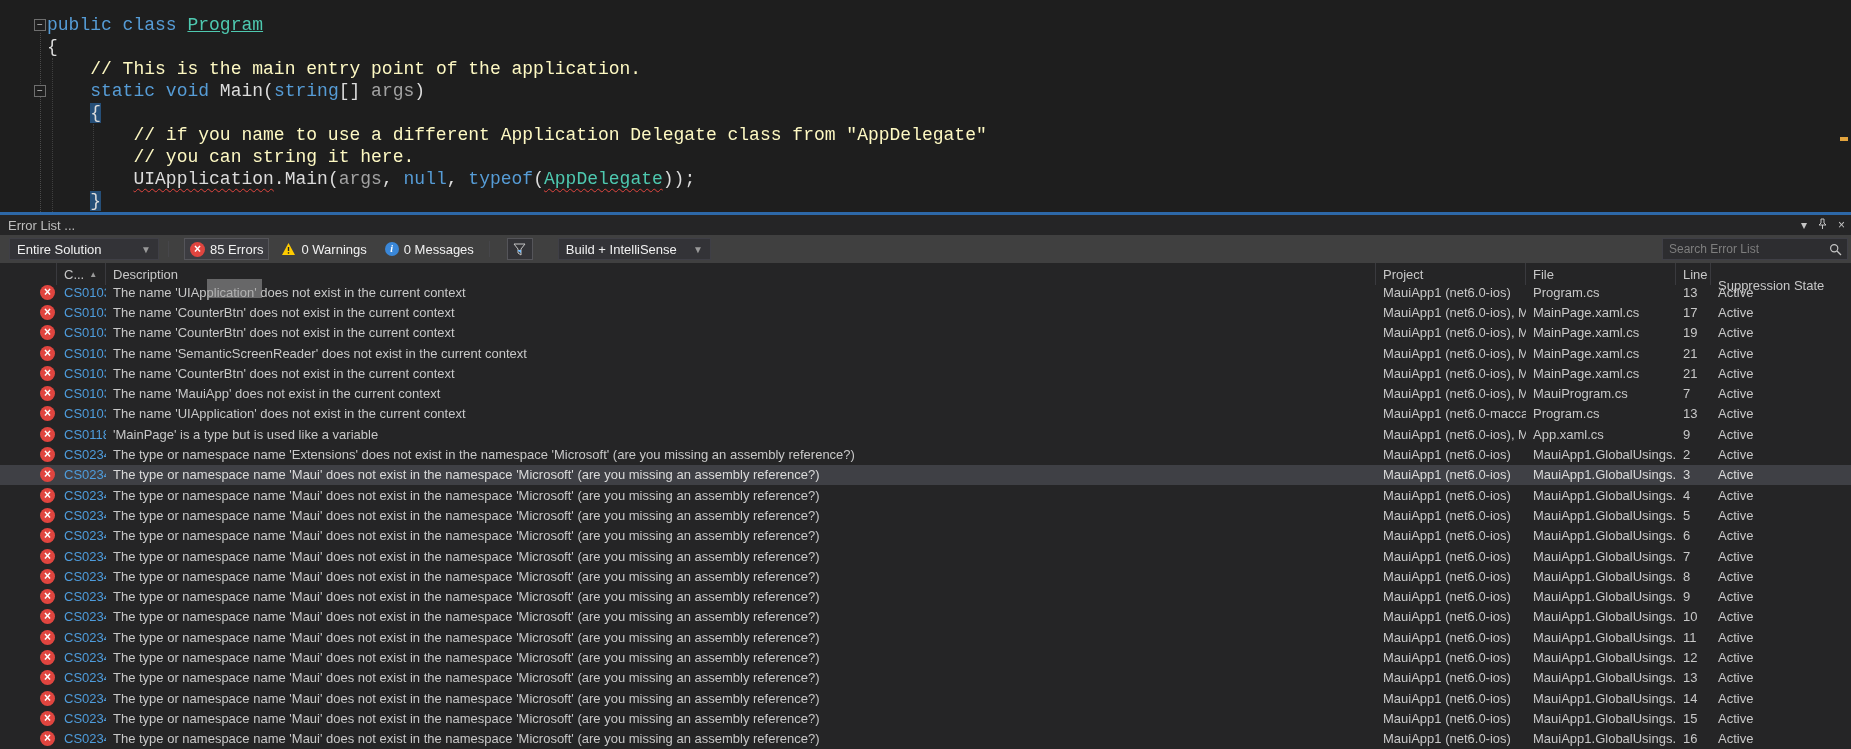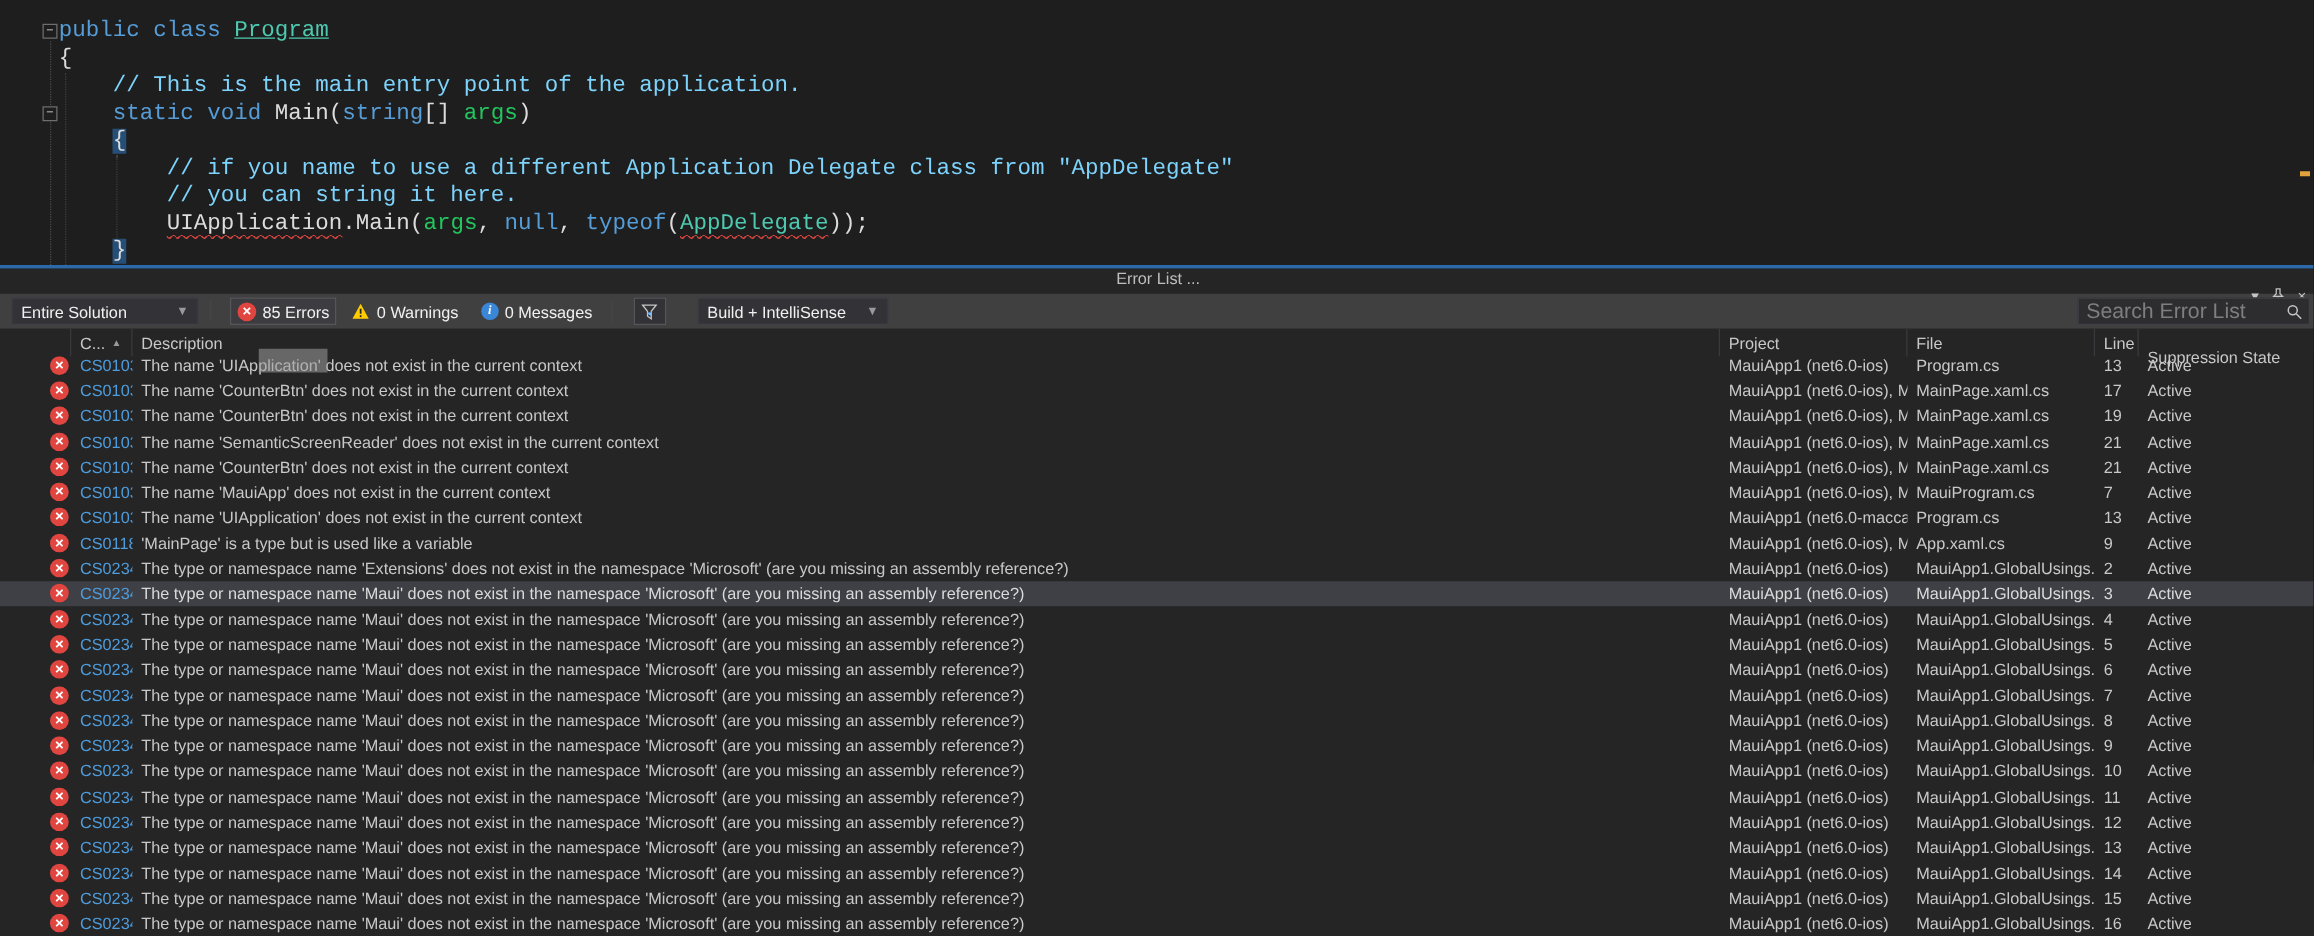--- a/index.html
+++ b/index.html
@@ -13,43 +13,43 @@
   .editor{ position:relative; height:212px; background:#1E1E1E; }
   .code-lines{ position:absolute; top:14px; left:0; right:0; }
   .code-line{
     position:relative; height:22px; line-height:22px; white-space:pre;
     font-family:"Liberation Mono", monospace; font-size:18px;
     padding-left:47px; color:#DCDCDC;
   }
   .tok{ color:#DCDCDC; }
   .tok.kw{ color:#569CD6; }
   .tok.type{ color:#4EC9B0;text-decoration:underline; }
-  .tok.param{ color:#22c55e; }
-  .tok.comment{ color:#7dd3fc; }
+  .tok.param{ color:#a3a3a3; }
+  .tok.comment{ color:#fef9c3; }
   .tok.brace{ background:#264F78; }
   .tok.err{ text-decoration:underline wavy #E0453F 1px; text-underline-offset:4px; }
   .fold-box{
     position:absolute; left:34px; top:5px; width:12px; height:12px;
     border:1px solid #6E6E6E; background:#1E1E1E; color:#C8C8C8;
     font:10px/10px "Liberation Sans", sans-serif; text-align:center;
   }
   .gutter-guide{ position:absolute; left:40px; top:33px; height:179px; border-left:1px dotted #4A4A4A; }
   .indent-guide{ position:absolute; border-left:1px dotted #3F3F3F; }
   .ig1{ left:52px; top:58px; height:154px; }
   .ig2{ left:93px; top:124px; height:66px; }
   .scroll-mark{ position:absolute; right:3px; top:137px; width:8px; height:4px; background:#E2A33D; }
 
   .splitter{ height:3px; background:#2D68A8; }
 
   
   .panel{ position:relative; height:534px; background:#252526; color:#C8C8C8; }
 
   .titlebar{
     display:flex; align-items:center; height:20px; padding:0 6px 0 8px;
-    background:#252526; font-size:13px; color:#BEBEBE;flex-direction:column;
+    background:#252526; font-size:13px; color:#BEBEBE;
   }
   .tb-icons{ margin-left:auto; display:flex; align-items:center; gap:10px; }
   .tb-icons .tbi{ color:#C5C5C5; font-size:12px; line-height:12px; cursor:default; }
 
   .toolbar{
     display:flex; align-items:center; height:28px; background:#404040; padding-left:9px;
   }
   .dd{
     display:flex; align-items:center; height:22px; padding:0 7px;
     background:#333337; border:1px solid #3F3F46; color:#F1F1F1; font-size:13px;
@@ -76,21 +76,21 @@
   .fbtn{
     display:flex; align-items:center; justify-content:center;
     width:26px; height:22px; border:1px solid #55555A; margin-left:8px; background:#333337;
   }
   .search{
     margin-left:auto; margin-right:3px; display:flex; align-items:center;
     width:186px; height:22px; background:#2D2D30; border:1px solid #3F3F46;
   }
   .search input{
     flex:1; min-width:0; background:transparent; border:none; outline:none;
-    color:#C5C5C5; font-size:17px; padding:0 4px 0 6px; font-family:"Liberation Sans", sans-serif;
+    color:#C5C5C5; font-size:12px; padding:0 4px 0 6px; font-family:"Liberation Sans", sans-serif;
   }
   .search input::placeholder{ color:#7E7E7E; }
   .search .mag{ padding-right:5px; display:flex; }
 
   .grid-cols{ display:grid; grid-template-columns:57px 49px 1270px 150px 150px 35px 1fr; }
   .hdr{ height:19px; align-items:center; font-size:13px; color:#C8C8C8; background:#252526; }
   .hcell{ padding-left:7px; height:100%; display:flex; align-items:center; border-right:1px solid #3A3A3E; overflow:hidden; white-space:nowrap; }
   .hcell:last-child{ border-right:none;margin-top:22px; }
   .sort{ font-size:8px; color:#9A9A9A; margin-left:5px; }
 

